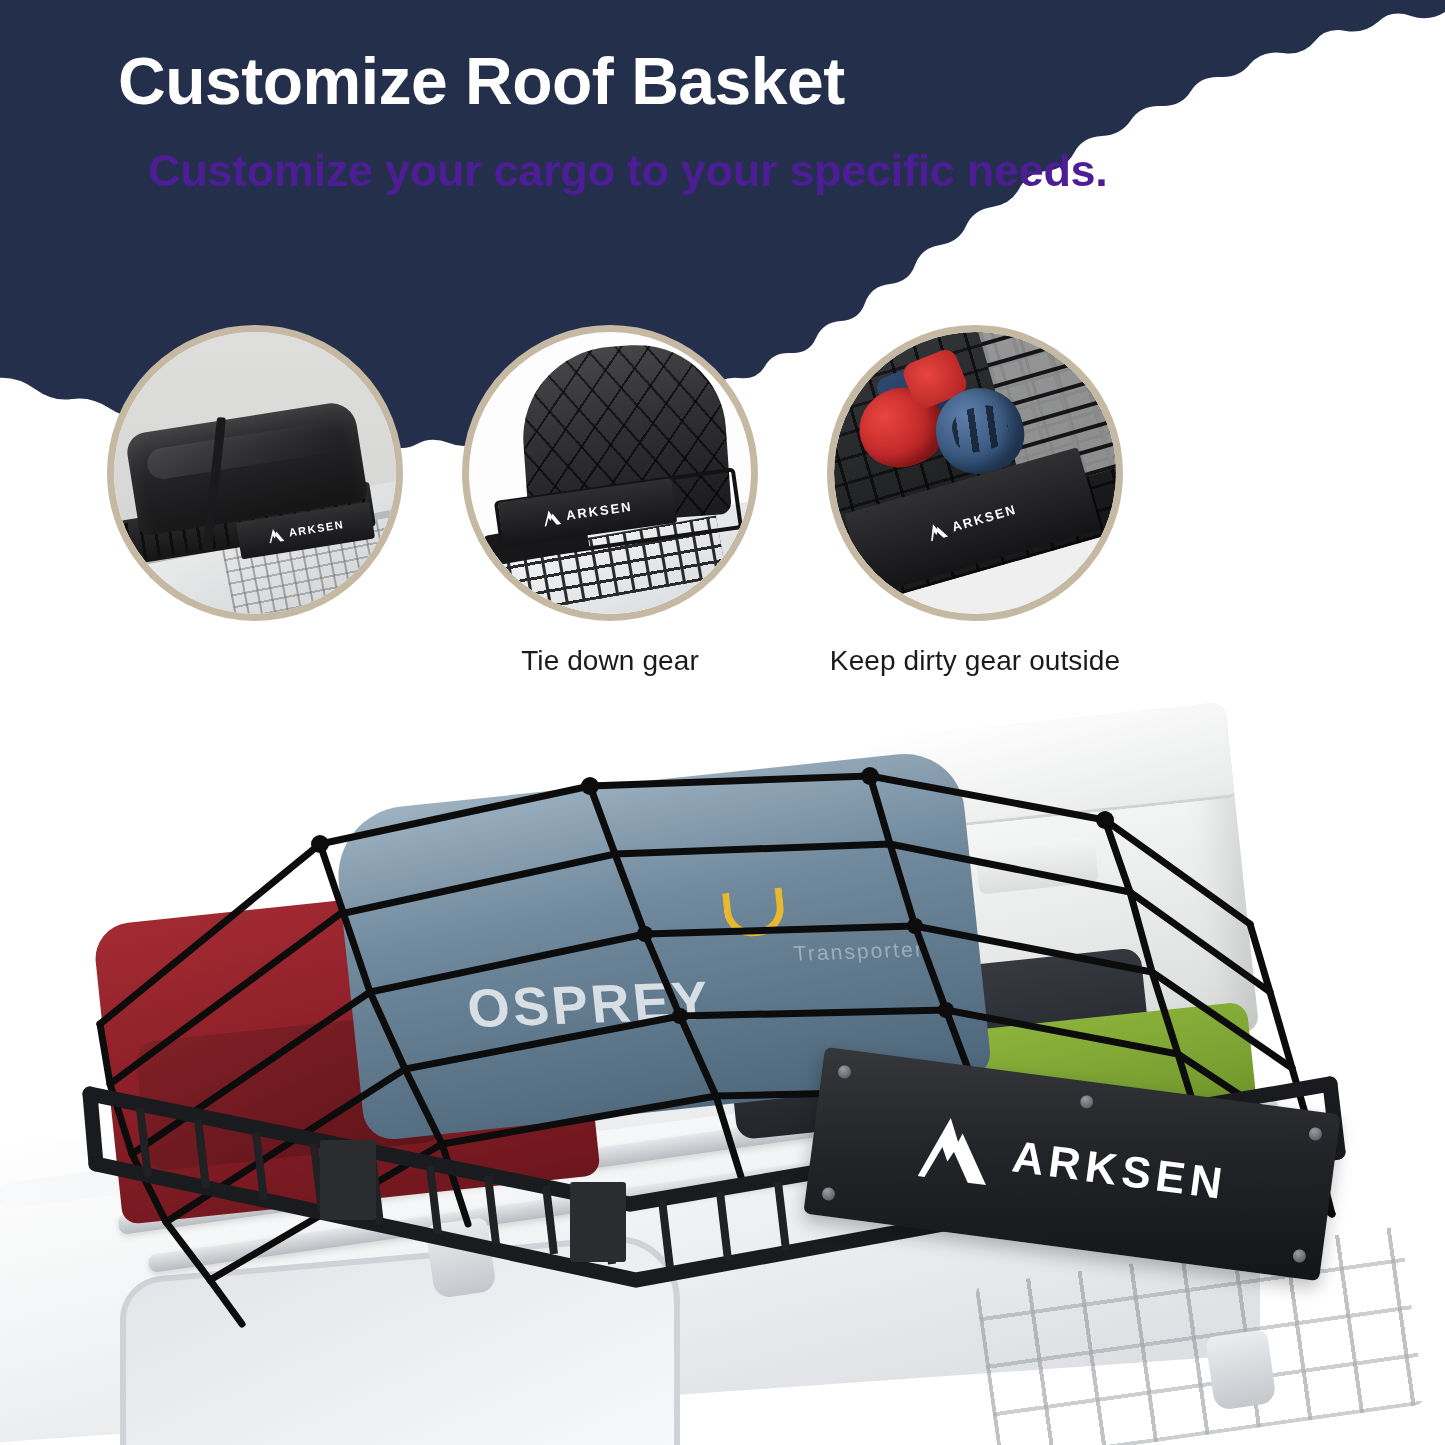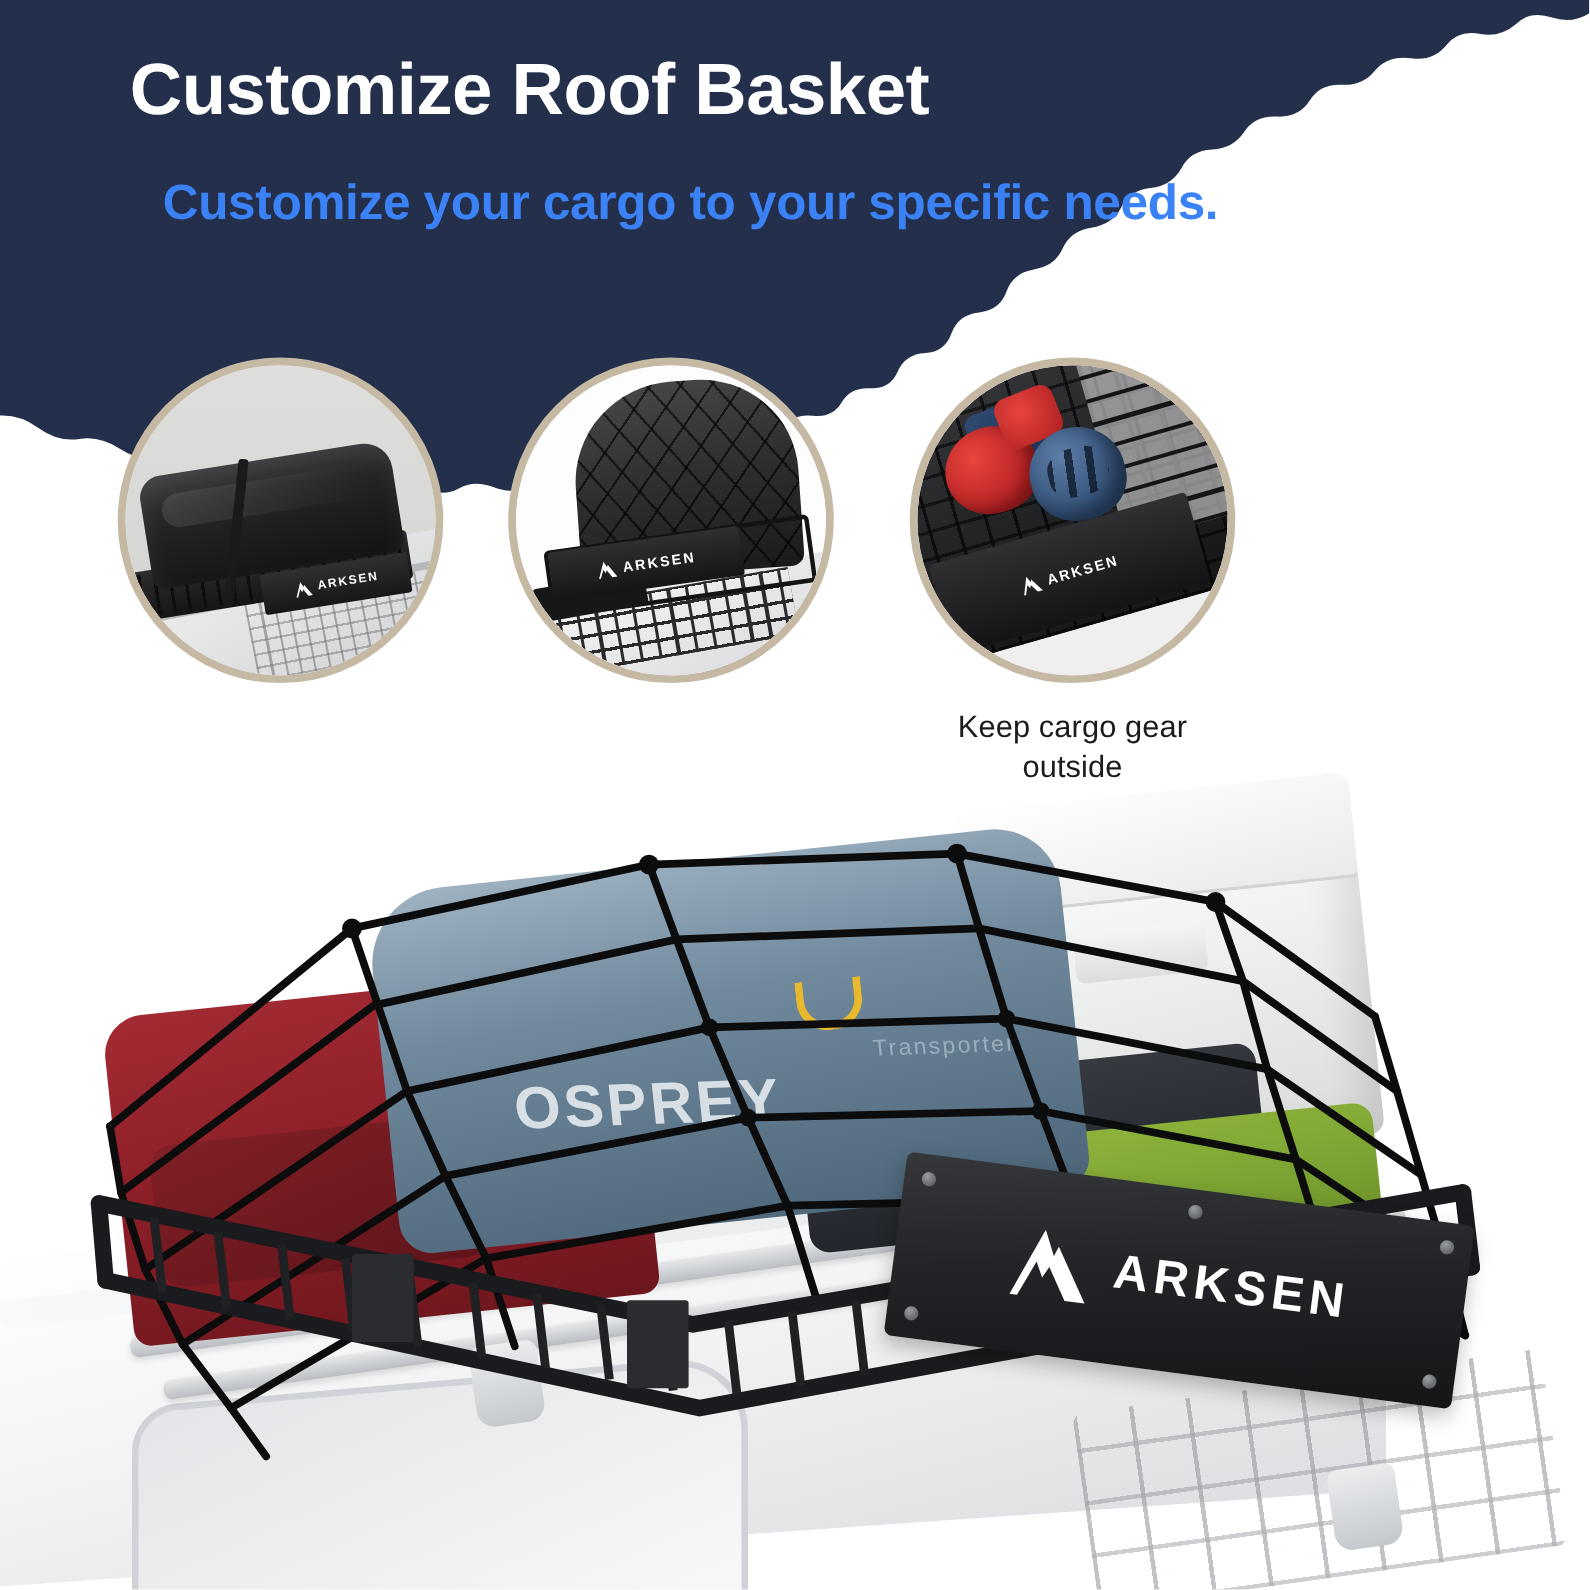--- a/index.html
+++ b/index.html
@@ -17,22 +17,22 @@
     z-index:5; pointer-events:none;
   }
   .banner svg{ display:block; width:100%; height:100%; }
 
   .headline{
     position:absolute; left:118px; top:46px; z-index:7;
     color:#ffffff; font-size:66px; font-weight:bold;
     letter-spacing:-0.5px; line-height:1.08;
   }
   .subhead{
-    position:absolute; left:148px; top:155px; z-index:7;
-    color:#3b82f6; font-size:45px; font-weight:bold;
+    position:absolute; left:148px; top:142px; z-index:7;
+    color:#4c1d95; font-size:45px; font-weight:bold;
     line-height:1.28; width:1110px; letter-spacing:-0.3px;
   }
 
   
   .features{
     position:absolute; left:0; top:325px; width:1445px; height:390px; z-index:9;
   }
   .feature{ position:absolute; width:300px; text-align:center; }
   .f1{ left:105px; } .f2{ left:460px; } .f3{ left:825px; }
 
@@ -297,20 +297,21 @@
           <span class="mk">
             <svg width="19" height="17" viewBox="0 0 34 30">
               <path d="M2 29 L13 2 L18 13 L14 21 L11 15 L5 29 Z" fill="#fff"></path>
               <path d="M19 8 L32 29 L24 29 L16 16 Z" fill="#fff"></path>
             </svg>
             <span class="txt">ARKSEN</span>
           </span>
         </div>
       </div>
     </div>
+    <div class="cap">Tie down gear</div>
   </div>
 
   <div class="feature f3">
     <div class="circle">
       <div class="circle-inner">
         <div class="c3bg"></div>
         <div class="c3deck"></div>
         <div class="c3grid"></div>
         <div class="c3wall"></div>
         <div class="hRedPad"></div>
@@ -321,21 +322,21 @@
           <span class="mk">
             <svg width="20" height="18" viewBox="0 0 34 30">
               <path d="M2 29 L13 2 L18 13 L14 21 L11 15 L5 29 Z" fill="#fff"></path>
               <path d="M19 8 L32 29 L24 29 L16 16 Z" fill="#fff"></path>
             </svg>
             <span class="txt">ARKSEN</span>
           </span>
         </div>
       </div>
     </div>
-    <div class="cap">Keep cargo gear outside</div>
+    <div class="cap">Keep dirty gear outside</div>
   </div>
 </div>
 
 <div class="hero">
   <div class="hero-bg"></div>
 
   <div class="car"></div>
   <div class="windshield"></div>
   <div class="roofline"></div>
   <div class="roofmesh"></div>

